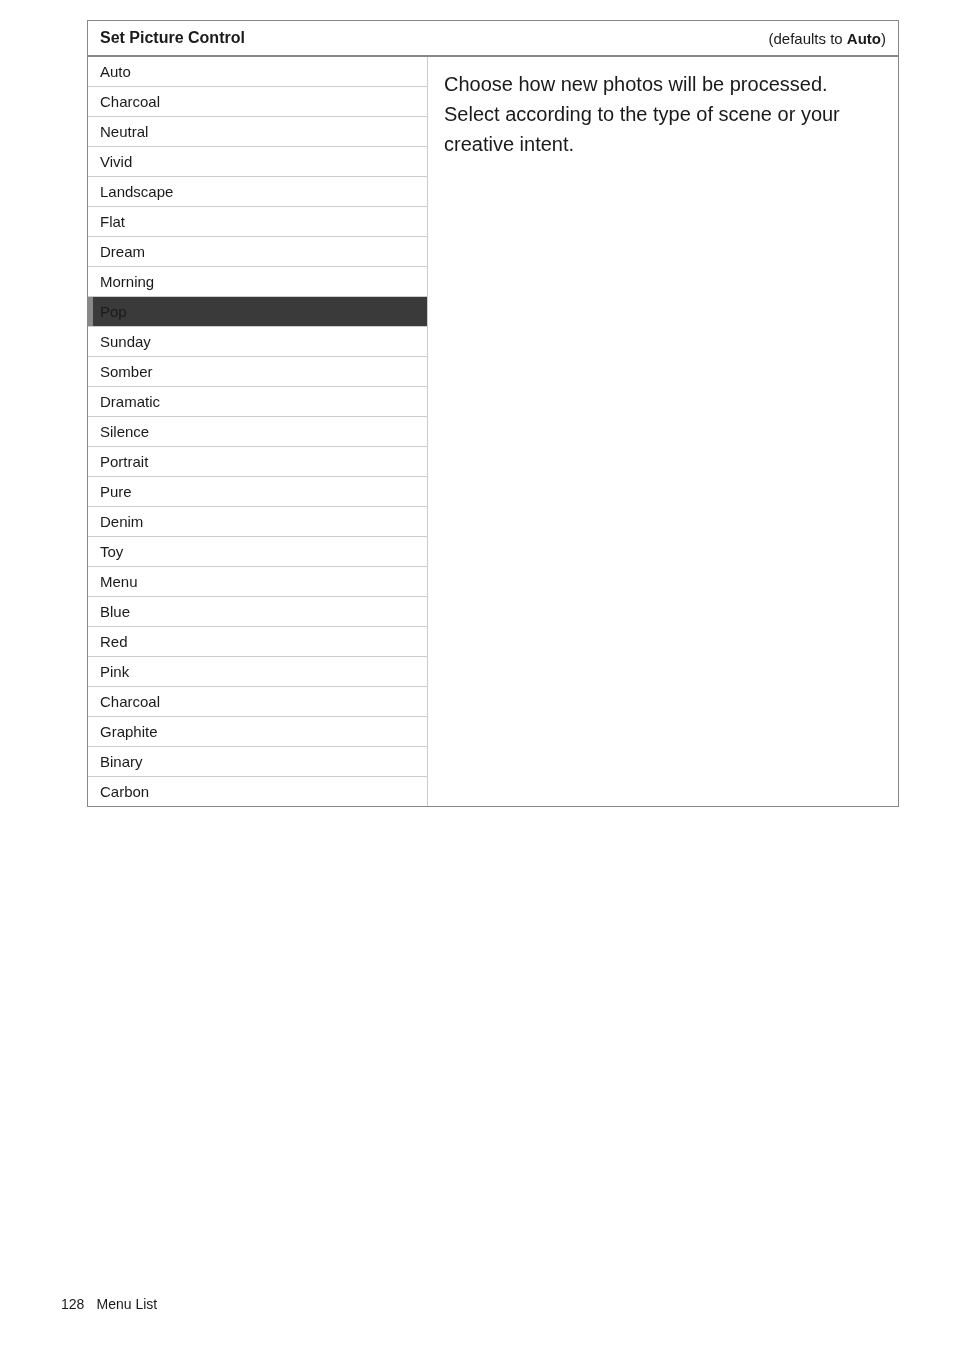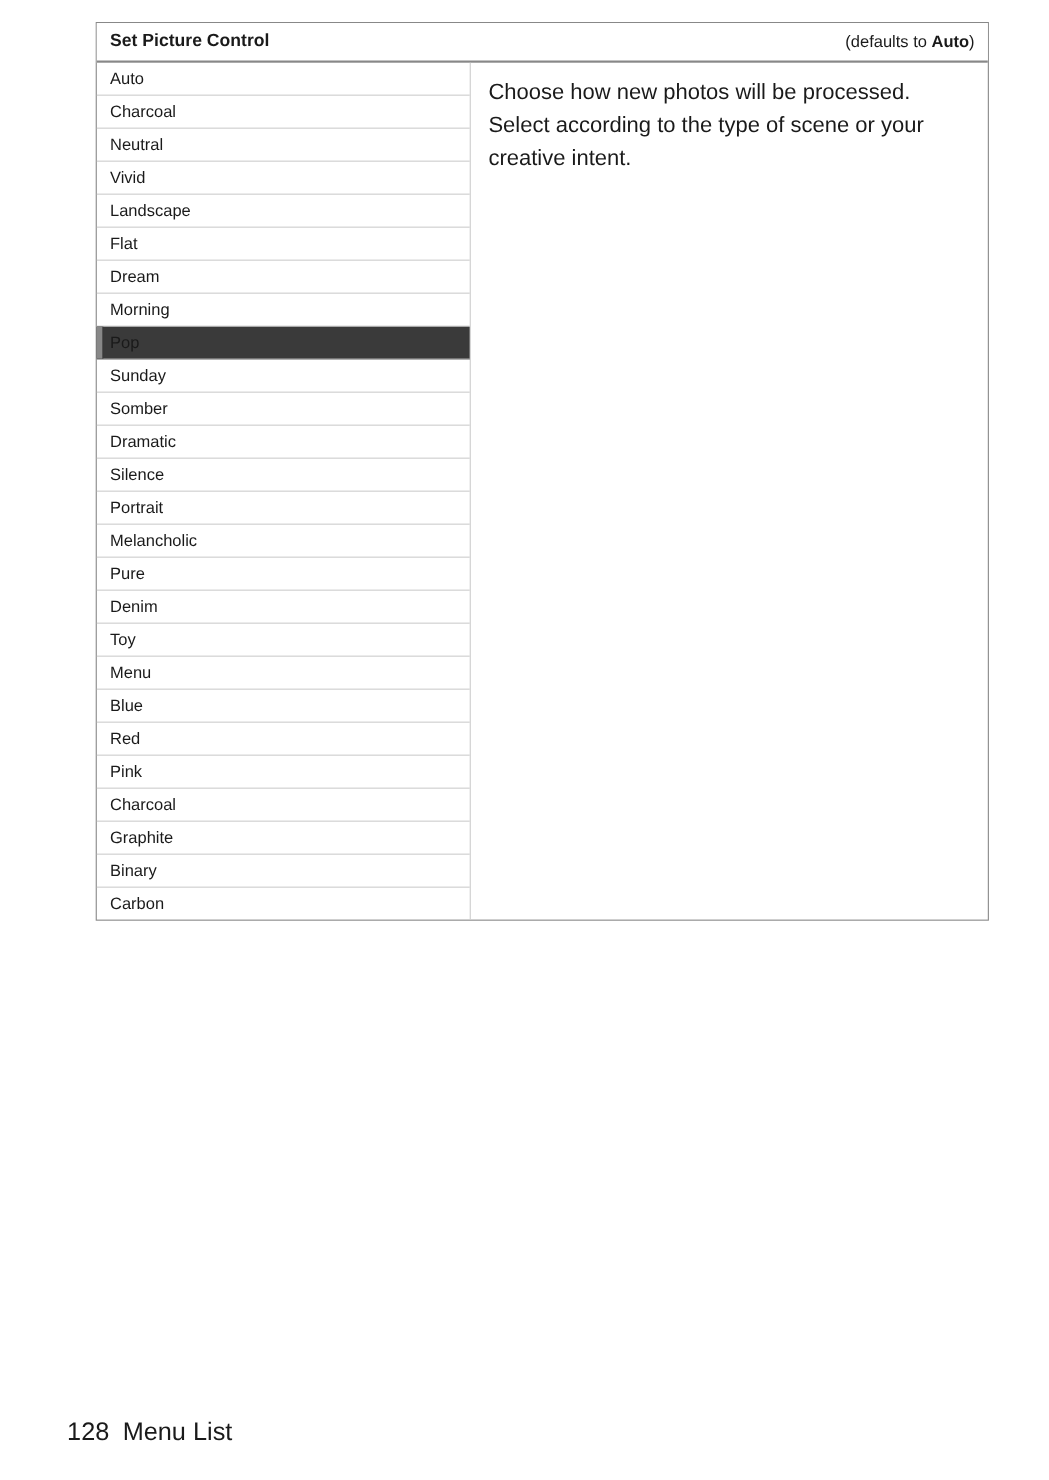--- a/index.html
+++ b/index.html
@@ -119,21 +119,21 @@
     .footer-page {
       position: absolute;
       bottom: 30px;
       left: 55px;
       font-size: 22px;
       font-weight: bold;
       color: #1a1a1a;
     }
 
     .footer-page span {
-      font-size: 23px;
+      font-size: 14px;
       font-weight: normal;
       margin-left: 6px;
     }
   </style>
 </head>
 <body>
 
 <div class="page-container">
   <div class="main-content">
     <div class="table-container">
@@ -187,23 +187,20 @@
               <div class="list-item">
                 <span>Dramatic</span>
               </div>
               <div class="list-item">
                 <span>Silence</span>
               </div>
               <div class="list-item">
                 <span>Portrait</span>
               </div>
               <div class="list-item">
-                <span>Melancholic</span>
-              </div>
-              <div class="list-item">
                 <span>Pure</span>
               </div>
               <div class="list-item">
                 <span>Denim</span>
               </div>
               <div class="list-item">
                 <span>Toy</span>
               </div>
               <div class="list-item">
                 <span>Menu</span>

